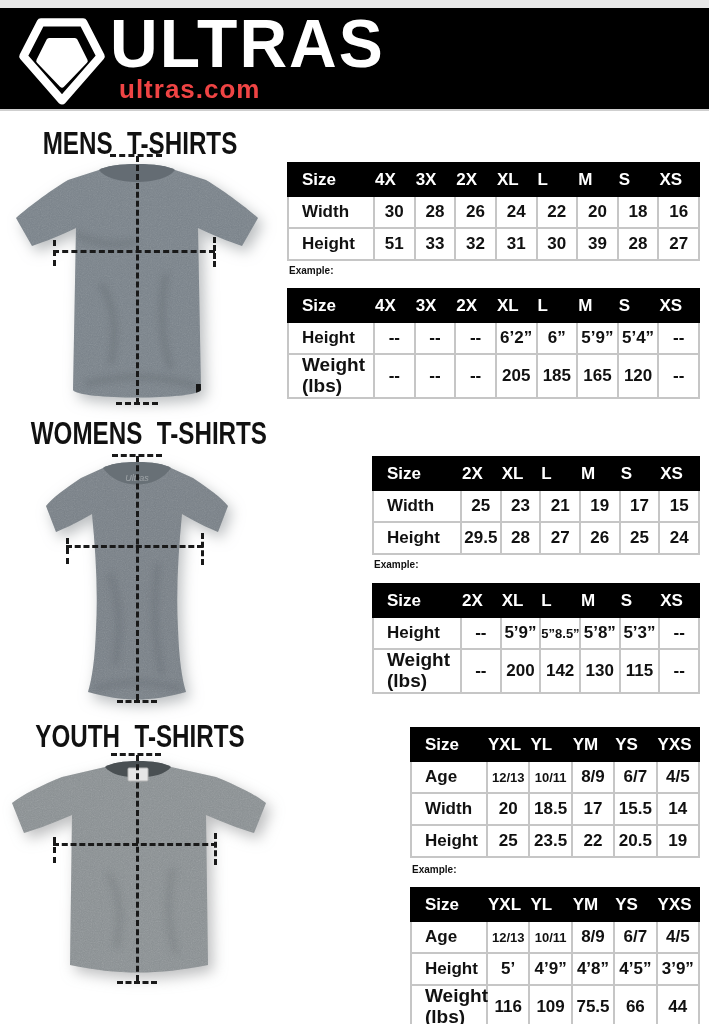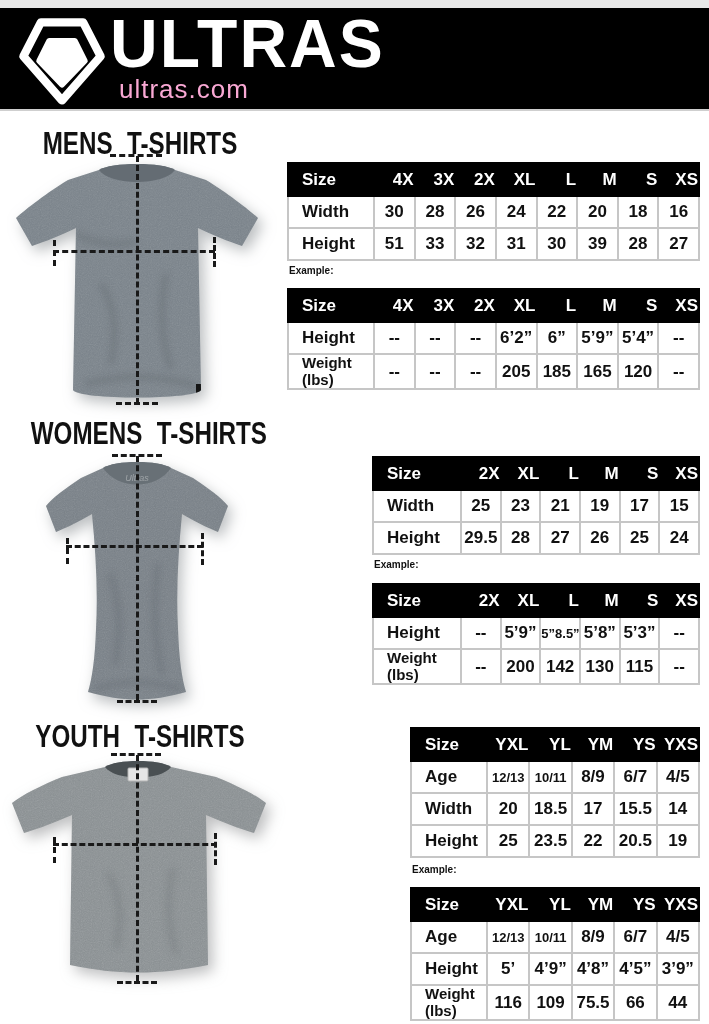--- a/index.html
+++ b/index.html
@@ -3,21 +3,21 @@
 <meta charset="utf-8">
 <style>
   * { margin:0; padding:0; box-sizing:border-box; }
   body { background:#e8e8e8; font-family:"Liberation Sans", sans-serif; }
   .page { position:relative; width:709px; height:1024px; background:#ffffff; overflow:hidden; margin:8px auto; }
 
   
   .hdr { position:absolute; left:0; top:0; width:709px; height:103px; background:#000; border-bottom:2px solid #cfcfcf; }
   .hdr .logo { position:absolute; left:16px; top:5px; }
   .hdr .brand { position:absolute; left:110px; top:-4px; color:#fff; font-weight:bold; font-size:66px; letter-spacing:2px; transform:scaleY(1.04); transform-origin:top left; }
-  .hdr .site { position:absolute; left:119px; top:66px; color:#f9a8d4; font-weight:normal; font-size:26px; letter-spacing:1px; }
+  .hdr .site { position:absolute; left:119px; top:66px; color:#ef4444; font-weight:bold; font-size:26px; letter-spacing:1px; }
 
   
   .sec-title { position:absolute; left:0; width:280px; text-align:center; font-size:31px; font-weight:bold; color:#111;
                transform:scaleX(0.78); transform-origin:50% 50%; word-spacing:10px; white-space:nowrap; }
   .t-mens  { top:118px; }
   .t-wmns  { top:408px; }
   .t-yth   { top:711px; }
 
   
   .fig { position:absolute; }
@@ -26,25 +26,25 @@
   .f-yth  { left:8px;  top:745px; width:268px; height:234px; }
   .fig svg { position:absolute; left:0; top:0; }
 
   .mline { position:absolute; }
   .vln { border-left:3px dashed #191919; width:0; }
   .hln { border-top:3px dashed #191919; height:0; }
 
   
   .tbl { position:absolute;border-radius:25px; }
   .tbl table { width:100%; border-collapse:collapse; table-layout:fixed; background:#fff; border:2px solid #c6c6c6; }
-  .tbl thead th { background:#000; color:#fff; border:2px solid #000; font-size:17px; font-weight:bold; height:33px; text-align:right; }
+  .tbl thead th { background:#000; color:#fff; border:2px solid #000; font-size:17px; font-weight:bold; height:33px; text-align:left; }
   .tbl thead th.lbl { text-align:left; padding-left:13px; }
   .tbl tbody th, .tbl tbody td { border:2px solid #c6c6c6; font-weight:bold; color:#111; height:32px; }
   .tbl tbody th { text-align:left; padding-left:13px; font-size:17px; white-space:pre-line; line-height:1.1; }
-  .tbl tbody th.two { font-size:15px; }
+  .tbl tbody th.two { font-size:19px; }
   .tbl tbody td { text-align:center; font-size:17px; }
   .tbl tbody td.sm { font-size:13px; }
 
   .s0-size { left:287px; top:154px; width:413px; }
   .s0-ex   { left:287px; top:280px; width:413px; }
   .s1-size { left:372px; top:448px; width:328px; }
   .s1-ex   { left:372px; top:575px; width:328px; }
   .s2-size { left:410px; top:719px; width:290px; }
   .s2-ex   { left:410px; top:879px; width:290px; }
 

